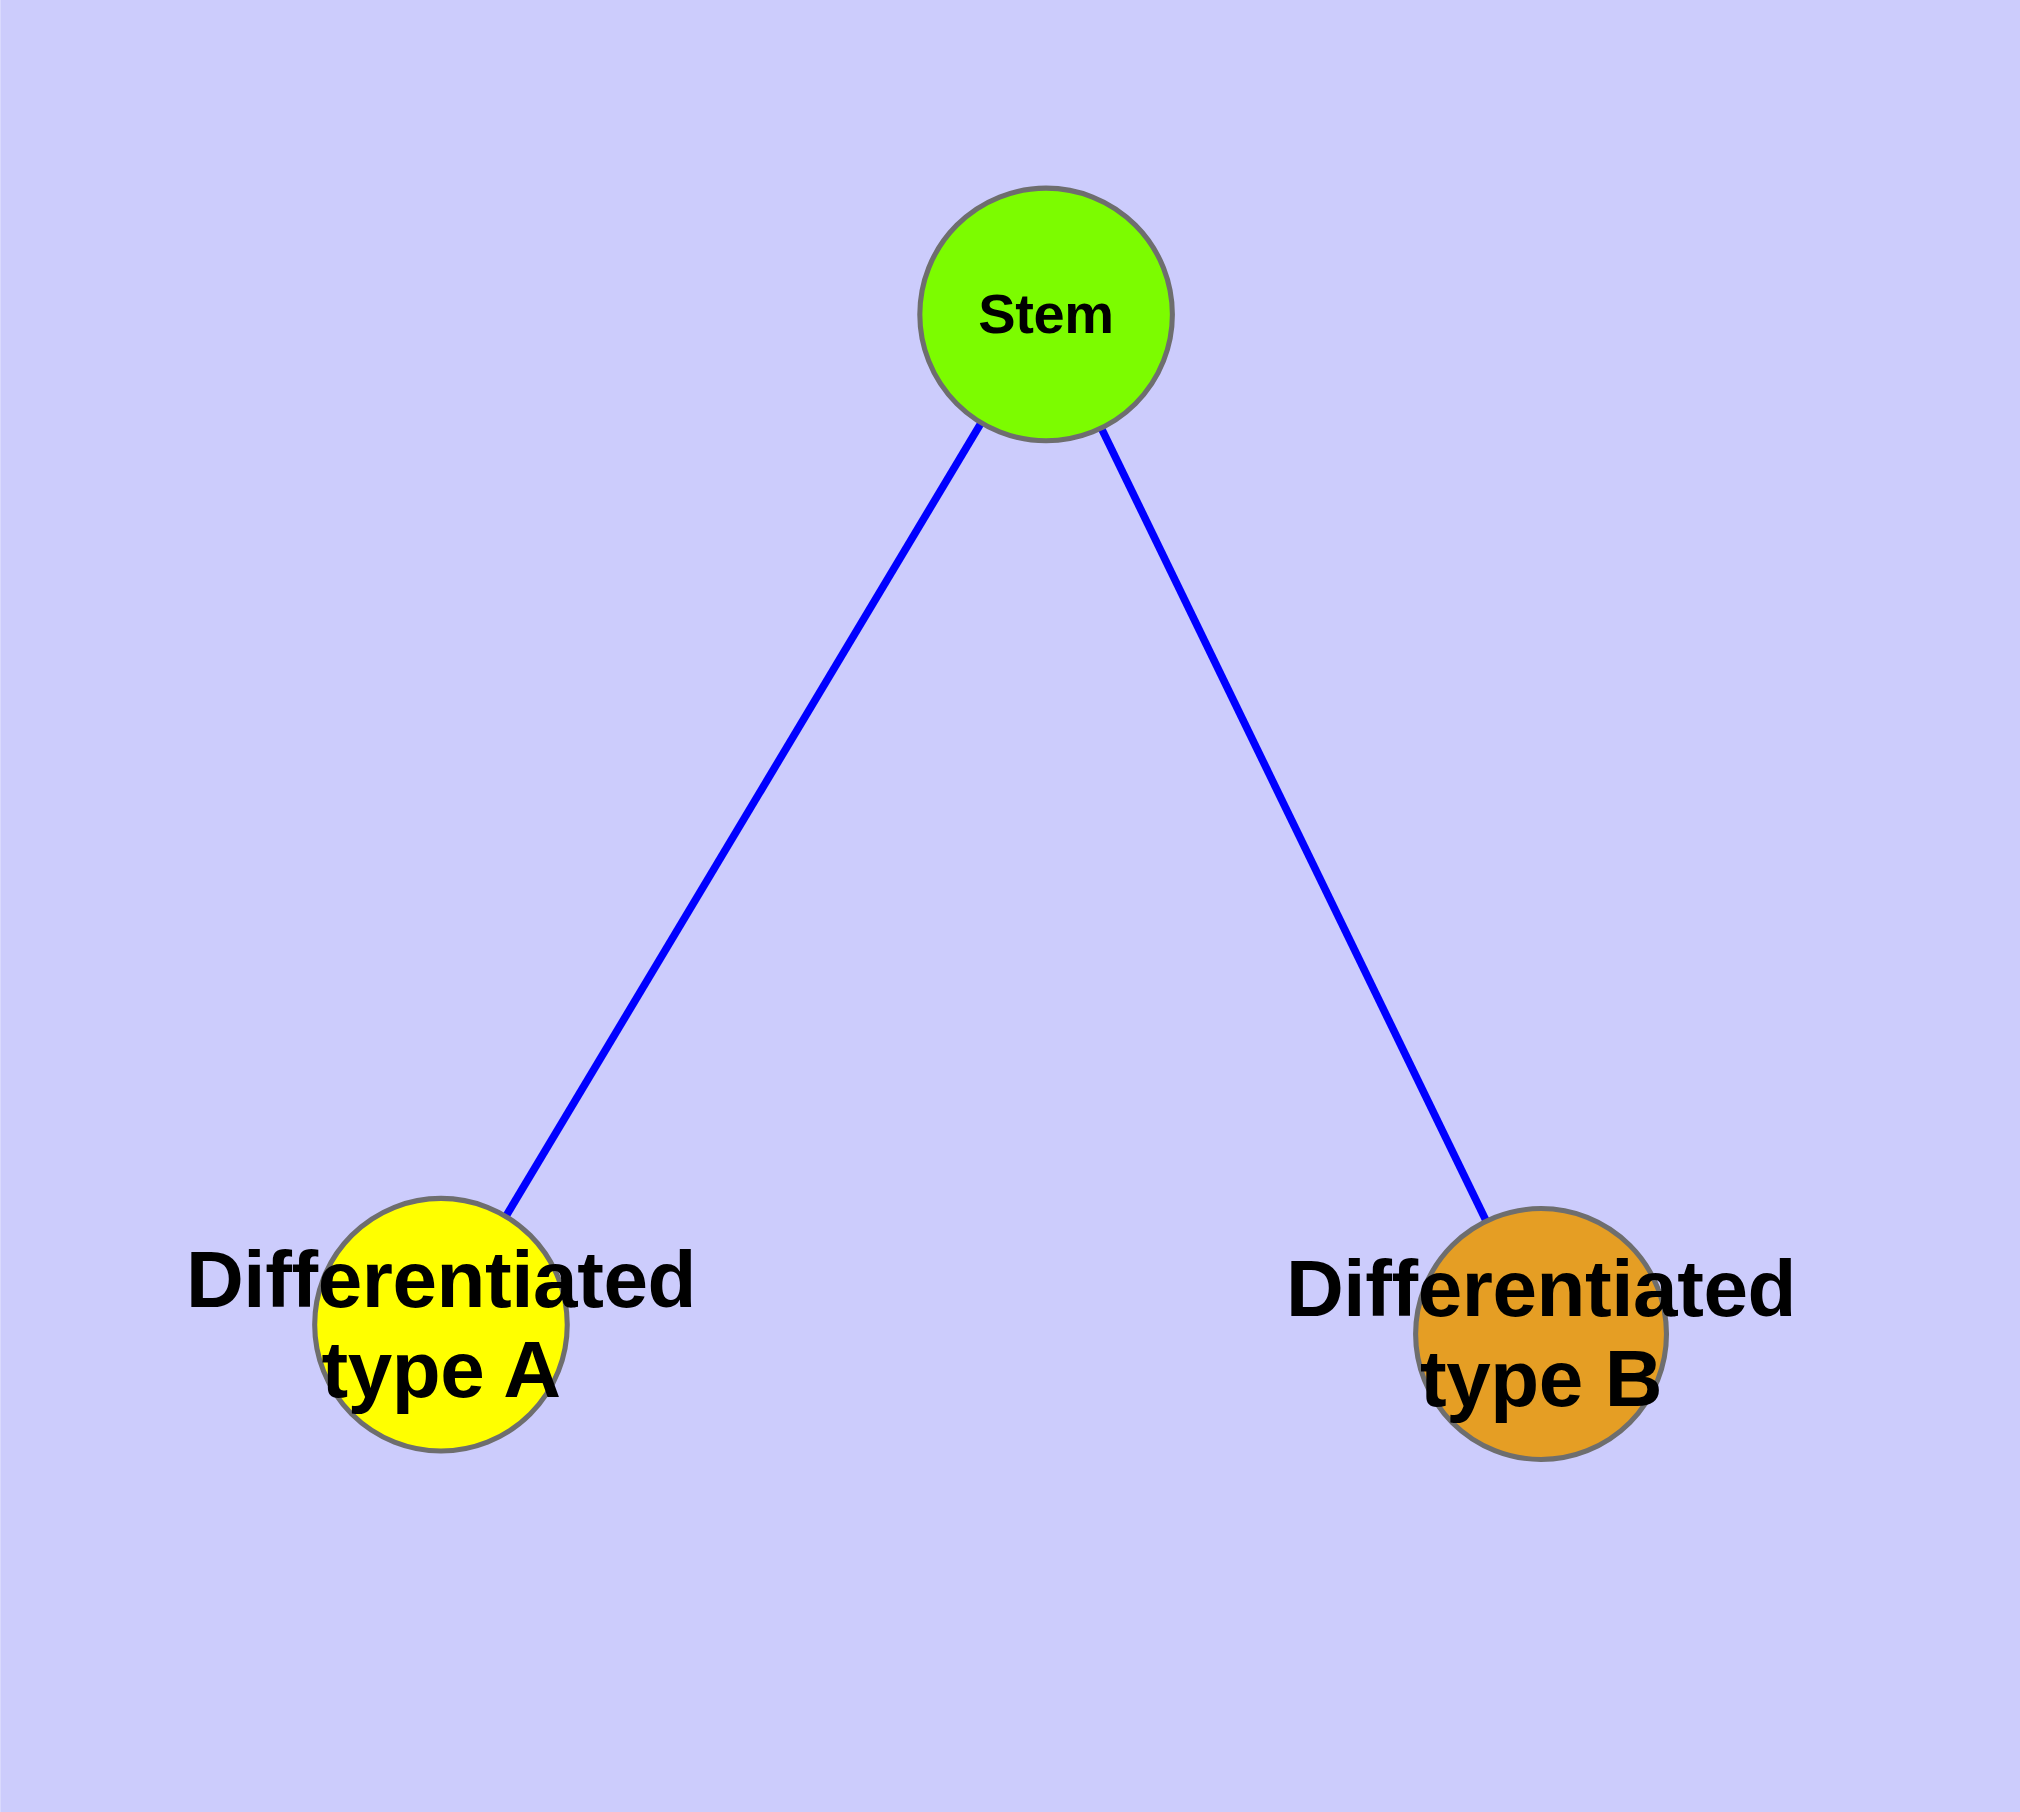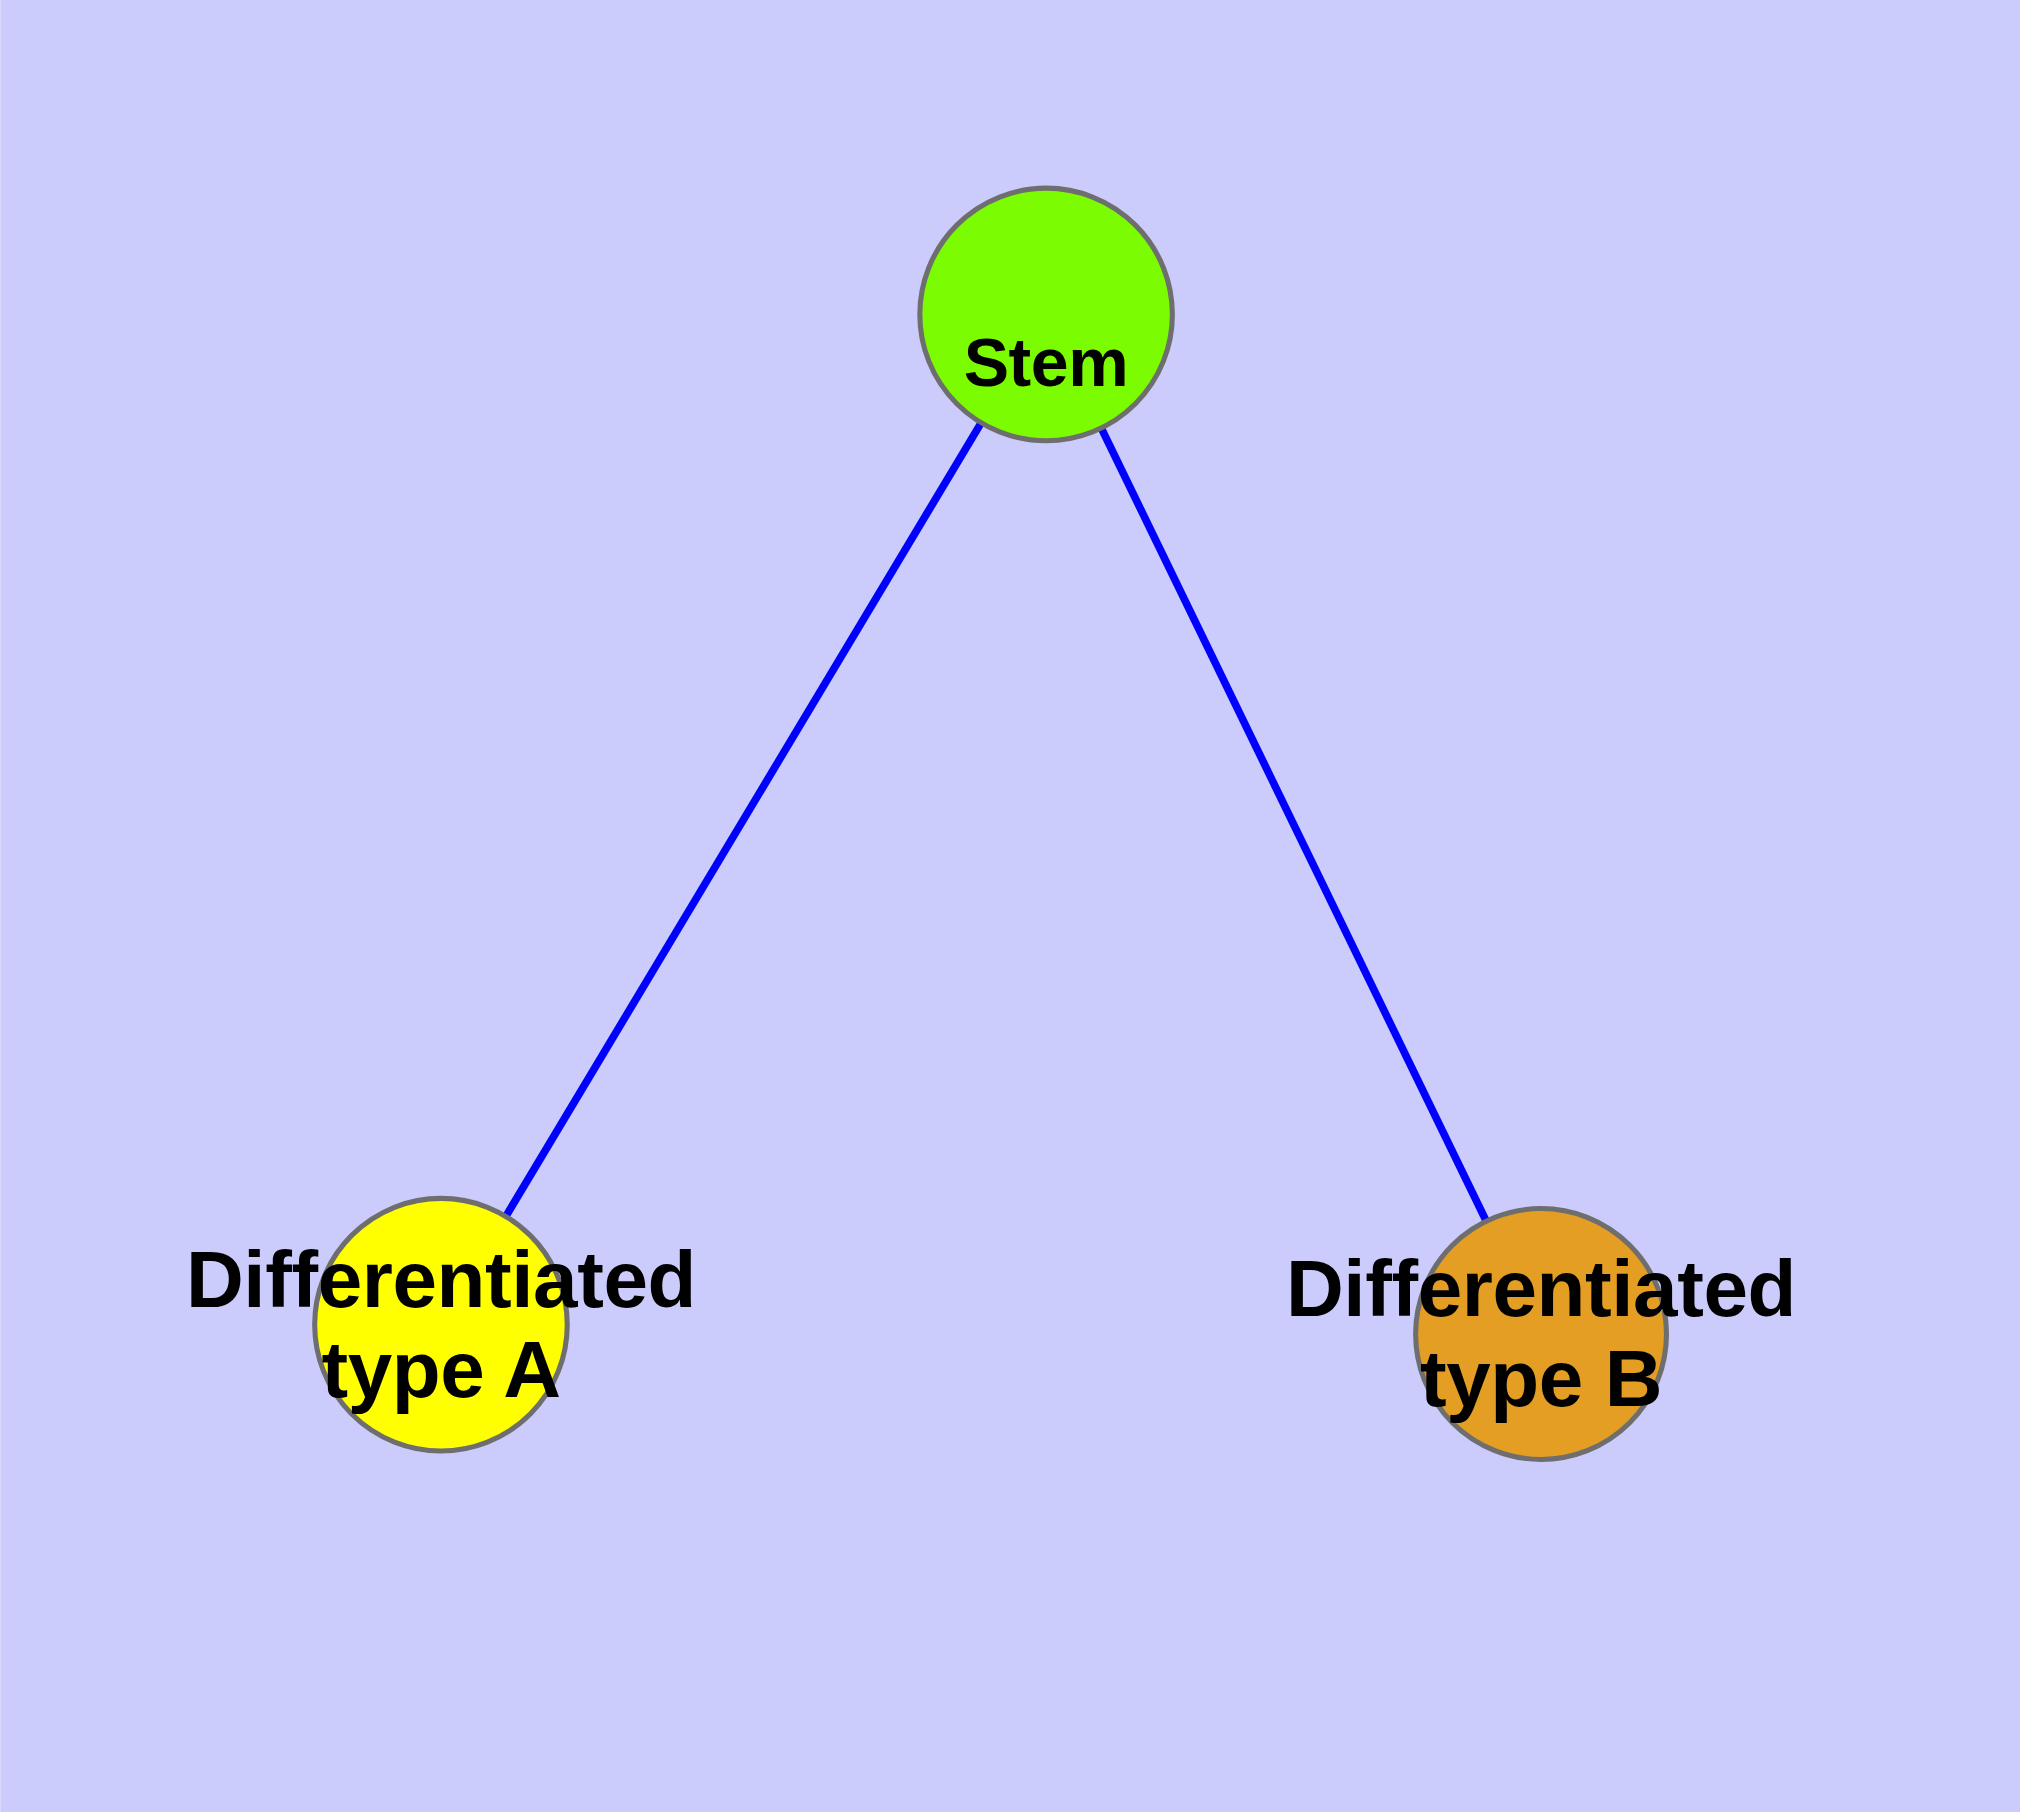--- a/index.html
+++ b/index.html
@@ -47,21 +47,21 @@
         <line x1="1234" y1="371" x2="1818" y2="1574" stroke="#0000ff" stroke-width="9" stroke-linecap="butt"></line>
       </g>
     <g id="node-layer">
         <circle cx="1234" cy="371" r="149" fill="#7cfc00" stroke="#6e6e6e" stroke-width="6"></circle>
         <circle cx="520" cy="1563" r="149" fill="#ffff00" stroke="#6e6e6e" stroke-width="6"></circle>
         <circle cx="1818" cy="1574" r="148" fill="#e59e24" stroke="#6e6e6e" stroke-width="6"></circle>
       </g>
   </svg>
 
   <div id="label-layer">
-      <div class="node-label" style="left: 1046px; top: 314px; font-size: 68px; color: rgb(0, 0, 0); margin-top: 48px;">Stem</div>
+      <div class="node-label" style="left: 1046px; top: 314px; font-size: 56px; color: rgb(0, 0, 0);">Stem</div>
       <div class="node-label" style="left: 441px; top: 1325px; font-size: 80px; color: rgb(0, 0, 0);">Differentiated
 type A</div>
       <div class="node-label" style="left: 1541px; top: 1334px; font-size: 80px; color: rgb(0, 0, 0);">Differentiated
 type B</div>
     </div>
 
 </div>
 
 
 </body></html>

